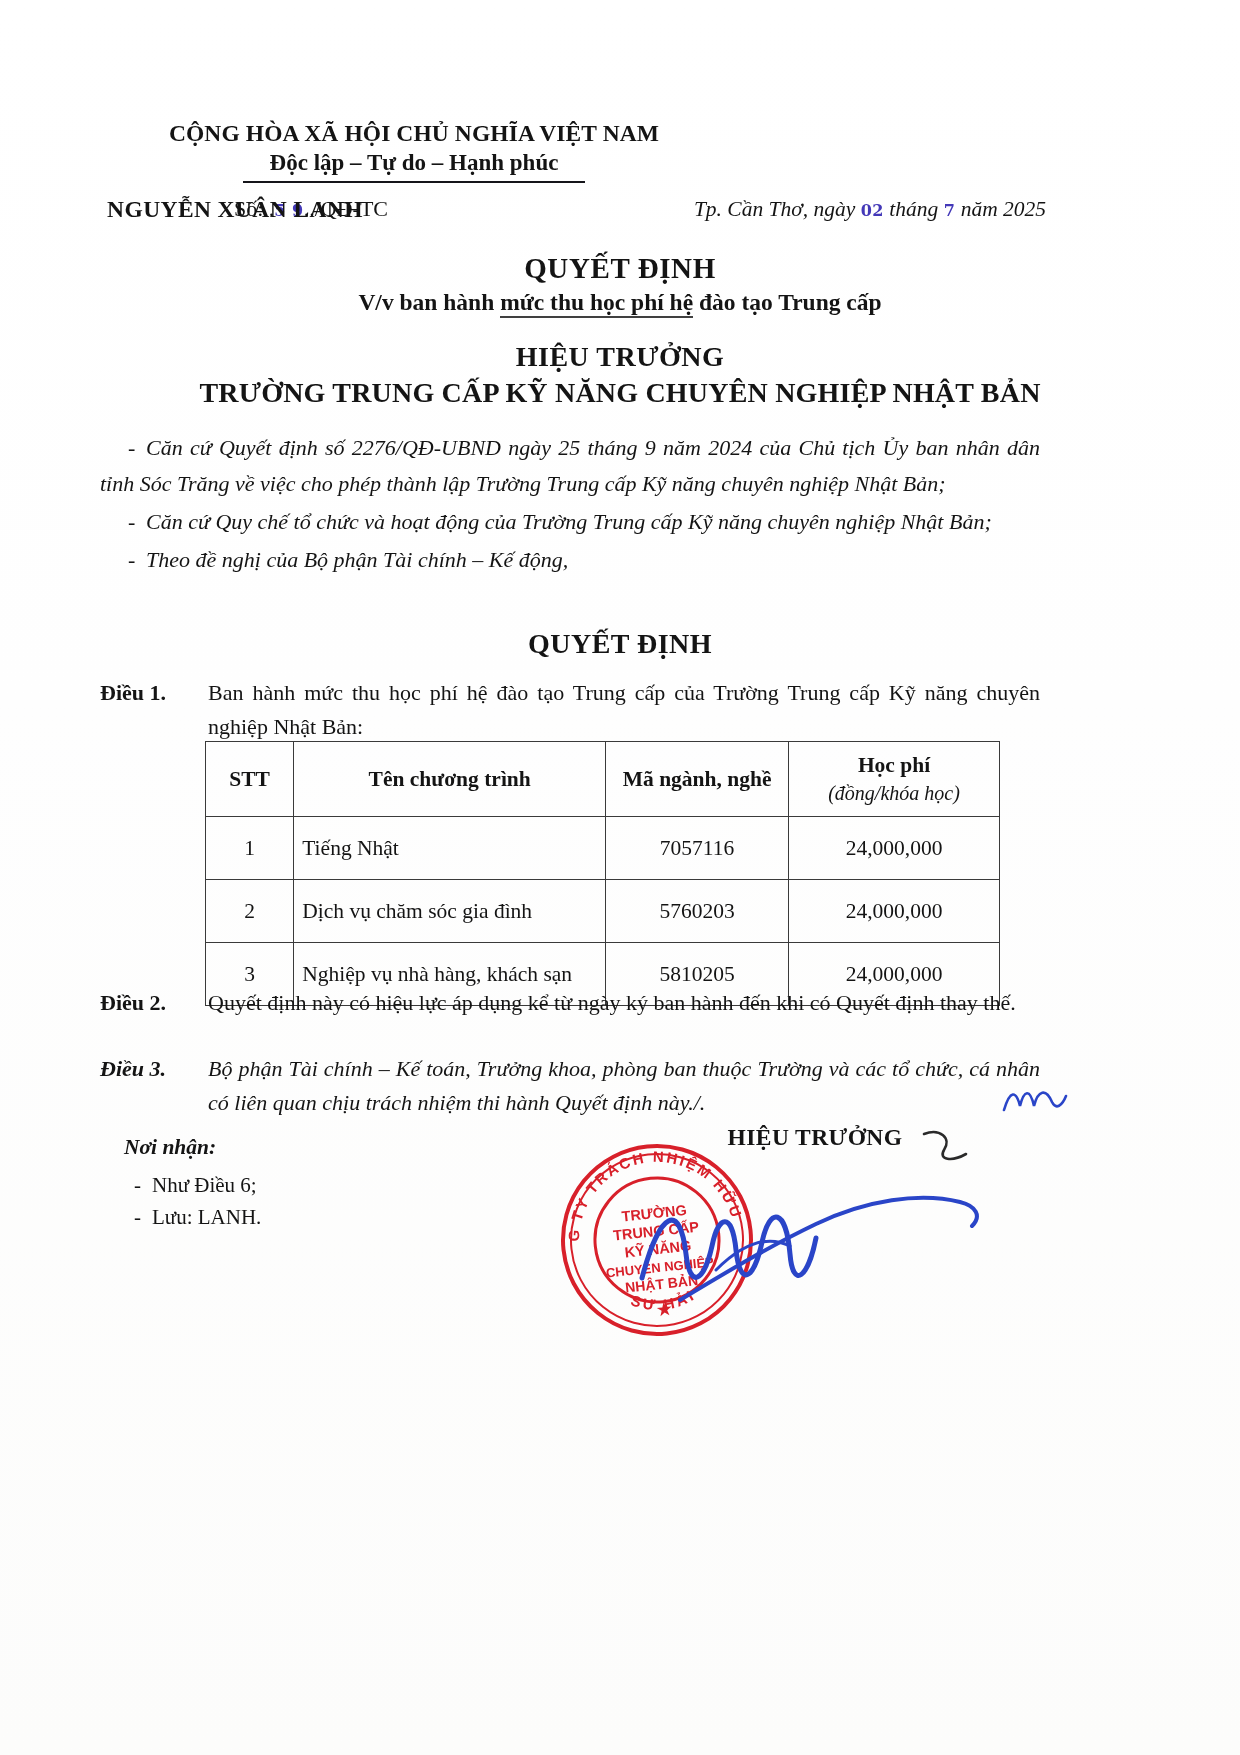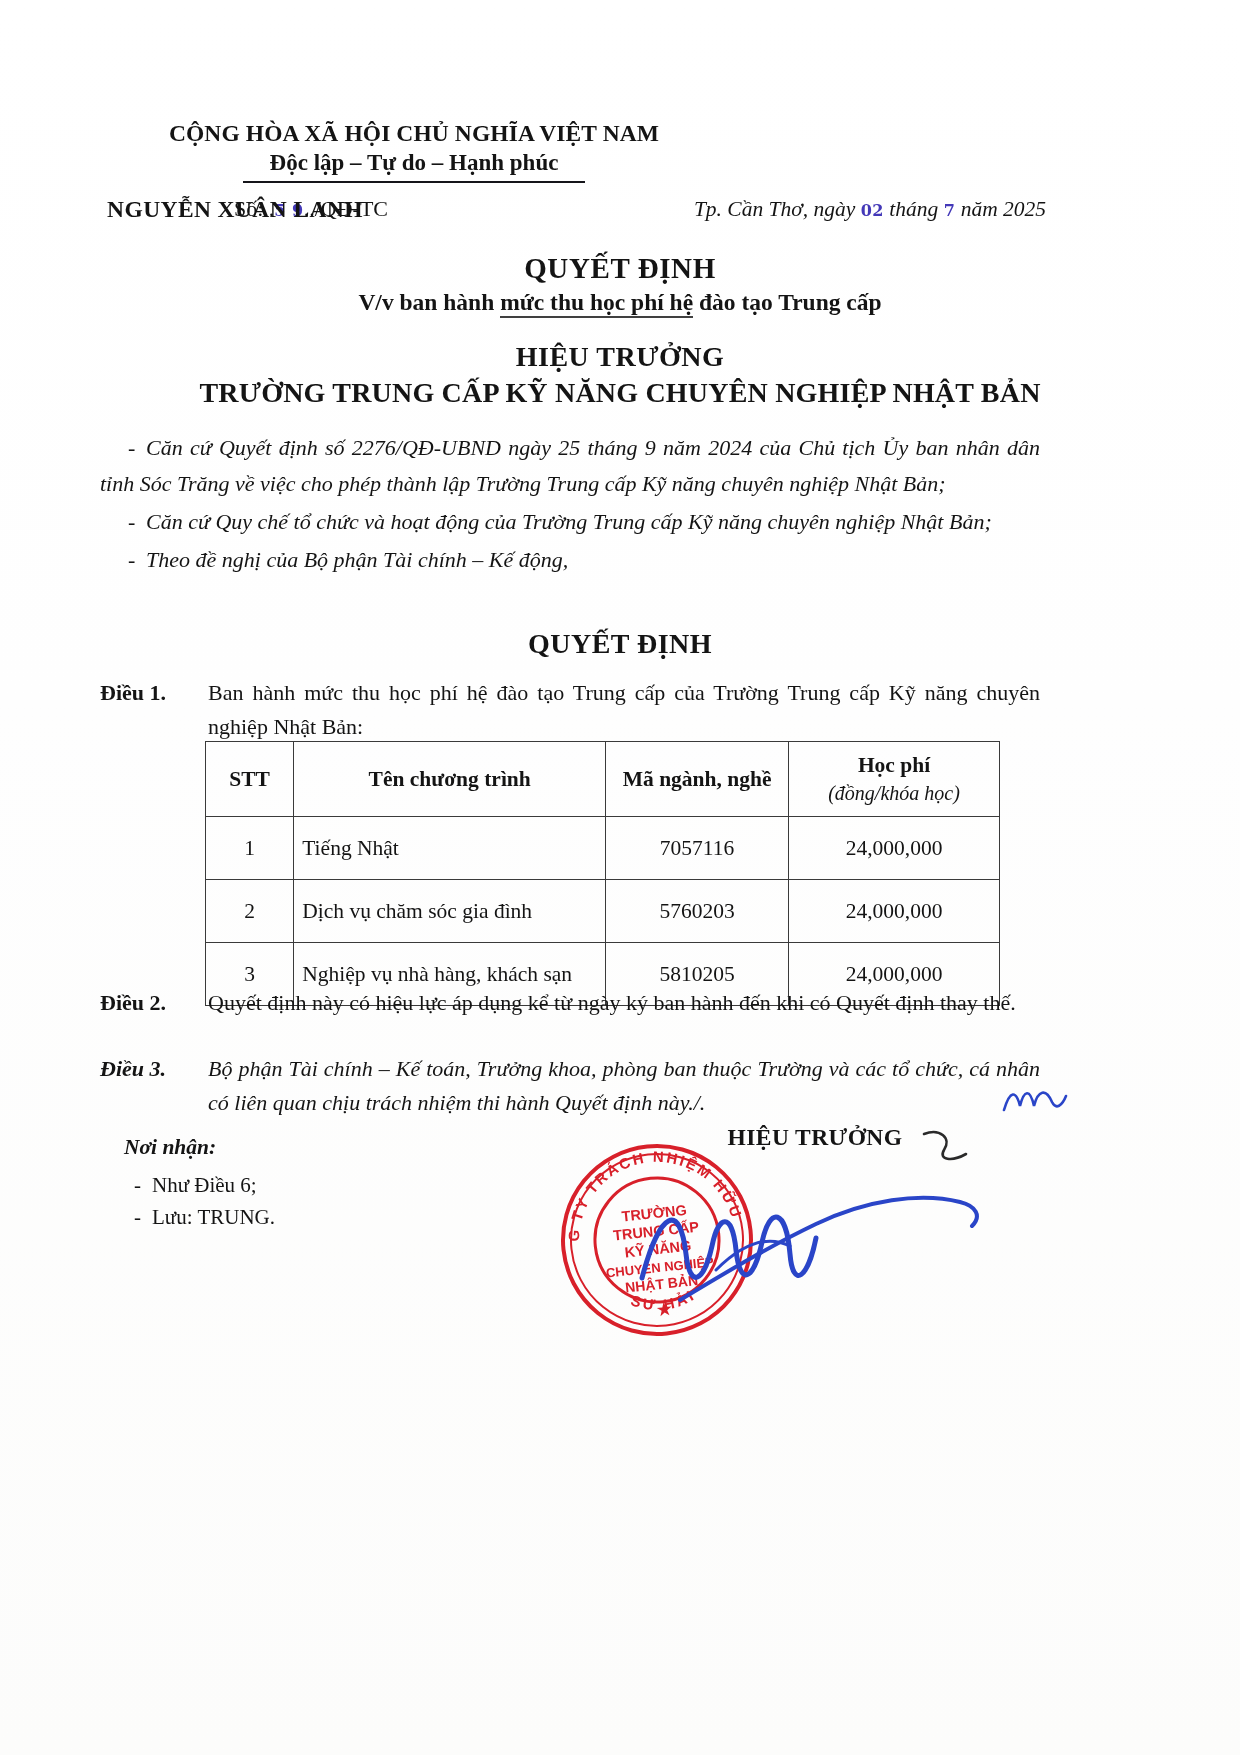--- a/index.html
+++ b/index.html
@@ -393,21 +393,21 @@
   </div>
 
   <svg class="small-mark" viewBox="0 0 70 40">
     <path d="M4 32 C10 12, 16 12, 20 28 C24 12, 30 10, 34 28 C38 12, 46 10, 52 24 C56 32, 62 28, 66 18" fill="none" stroke="#2a45c8" stroke-width="2.6" stroke-linecap="round"></path>
   </svg>
 
   <div class="recipients">
     <div class="rtitle">Nơi nhận:</div>
     <ul>
       <li>Như Điều 6;</li>
-      <li>Lưu: TRUNG.</li>
+      <li>Lưu: LANH.</li>
     </ul>
   </div>
 
   <svg class="seal" viewBox="0 0 200 200">
     <circle cx="100" cy="100" r="94" fill="none" stroke="#d8202a" stroke-width="4"></circle>
     <circle cx="100" cy="100" r="86" fill="none" stroke="#d8202a" stroke-width="2"></circle>
     <circle cx="100" cy="100" r="62" fill="none" stroke="#d8202a" stroke-width="3"></circle>
     <defs>
       <path id="arcTop" d="M 22 100 A 78 78 0 0 1 178 100"></path>
       <path id="arcBot" d="M 30 100 A 70 70 0 0 0 170 100"></path>

